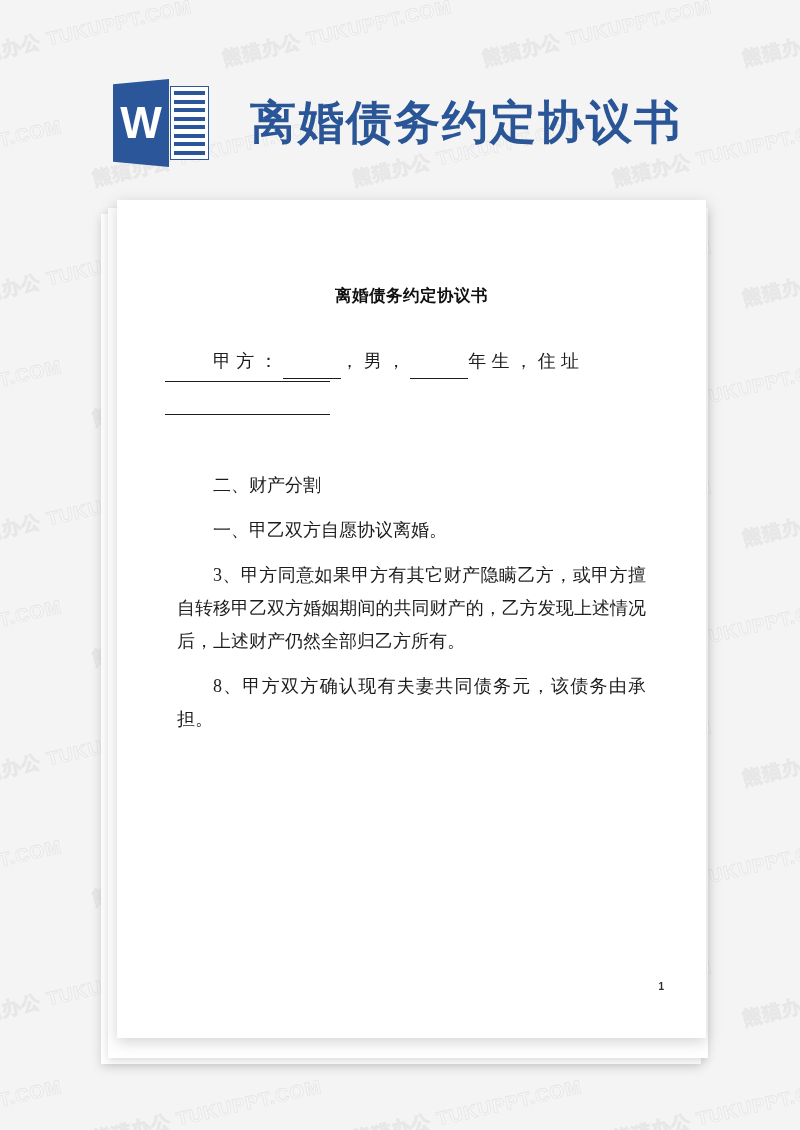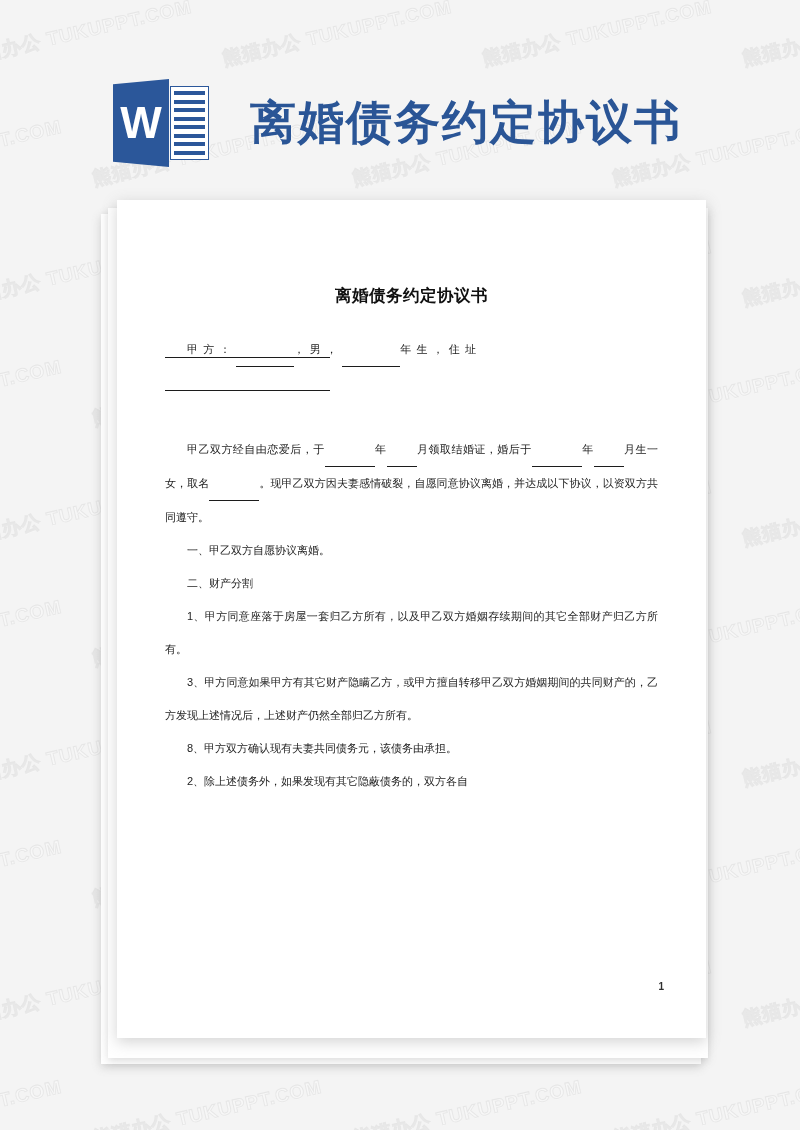--- a/index.html
+++ b/index.html
@@ -161,25 +161,25 @@
     font-weight: bold;
     letter-spacing: 0.5px;
     margin: 0;
     padding: 85px 0 0 0;
     color: #101010;
   }
   #doc-content {
     padding: 26px 48px 0 48px;
   }
   .para {
-    font-family: Liberation Sans, sans-serif;
-    font-size: 11px;
+    font-family: Liberation Serif, serif;
+    font-size: 18px;
     line-height: 33px;
     color: #1c1c1c;
-    margin: 0;
+    margin: 12px;
     text-align: justify;
     text-justify: inter-ideograph;
   }
   .para.indent {
     text-indent: 2em;
   }
   .para.wide {
     letter-spacing: 5.2px;
   }
   .blank {
@@ -223,27 +223,24 @@
     <div id="doc-body">
       <div id="doc-title">离婚债务约定协议书</div>
       <div id="doc-content">
           <p class="para indent wide"><span>甲方：</span><span class="blank w-lg">&nbsp;</span><span>，男，</span><span class="blank w-lg">&nbsp;</span><span>年生，住址</span></p>
           <div class="rule-row">
             <span class="rule-line"></span>
           </div>
           <div class="rule-row">
             <span class="rule-line"></span>
           </div>
-          <p class="para indent"><span>甲乙双方经自由恋爱后，于</span><span class="blank w-md">&nbsp;</span><span>年</span><span class="blank w-sm">&nbsp;</span><span>月领取结婚证，婚后于</span><span class="blank w-md">&nbsp;</span><span>年</span><span class="blank w-sm">&nbsp;</span><span>月生一女，取名</span><span class="blank w-md">&nbsp;</span><span>。现甲乙双方因夫妻感情破裂，自愿同意协议离婚，并达成以下协议，以资双方共同遵守。</span></p>
+          <p class="para indent"><span>二、财产分割</span></p>
           <p class="para indent"><span>一、甲乙双方自愿协议离婚。</span></p>
-          <p class="para indent"><span>二、财产分割</span></p>
-          <p class="para indent"><span>1、甲方同意座落于房屋一套归乙方所有，以及甲乙双方婚姻存续期间的其它全部财产归乙方所有。</span></p>
           <p class="para indent"><span>3、甲方同意如果甲方有其它财产隐瞒乙方，或甲方擅自转移甲乙双方婚姻期间的共同财产的，乙方发现上述情况后，上述财产仍然全部归乙方所有。</span></p>
           <p class="para indent"><span>8、甲方双方确认现有夫妻共同债务元，该债务由承担。</span></p>
-          <p class="para indent"><span>2、除上述债务外，如果发现有其它隐蔽债务的，双方各自</span></p>
         </div>
       <div id="page-number">1</div>
     </div>
   </div>
 </div>
 
 <div id="watermark-layer">
     <div class="wm" style="left: -40px; top: 20px;">熊猫办公 TUKUPPT.COM</div>
     <div class="wm" style="left: 220px; top: 20px;">熊猫办公 TUKUPPT.COM</div>
     <div class="wm" style="left: 480px; top: 20px;">熊猫办公 TUKUPPT.COM</div>

